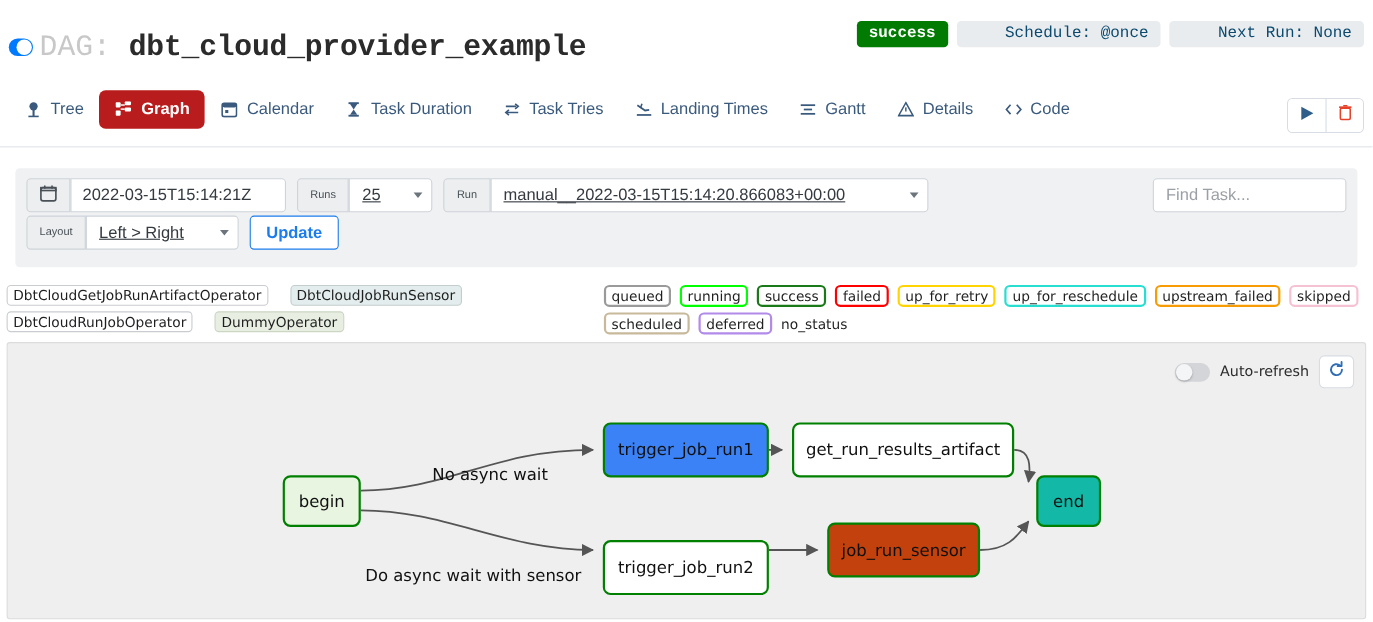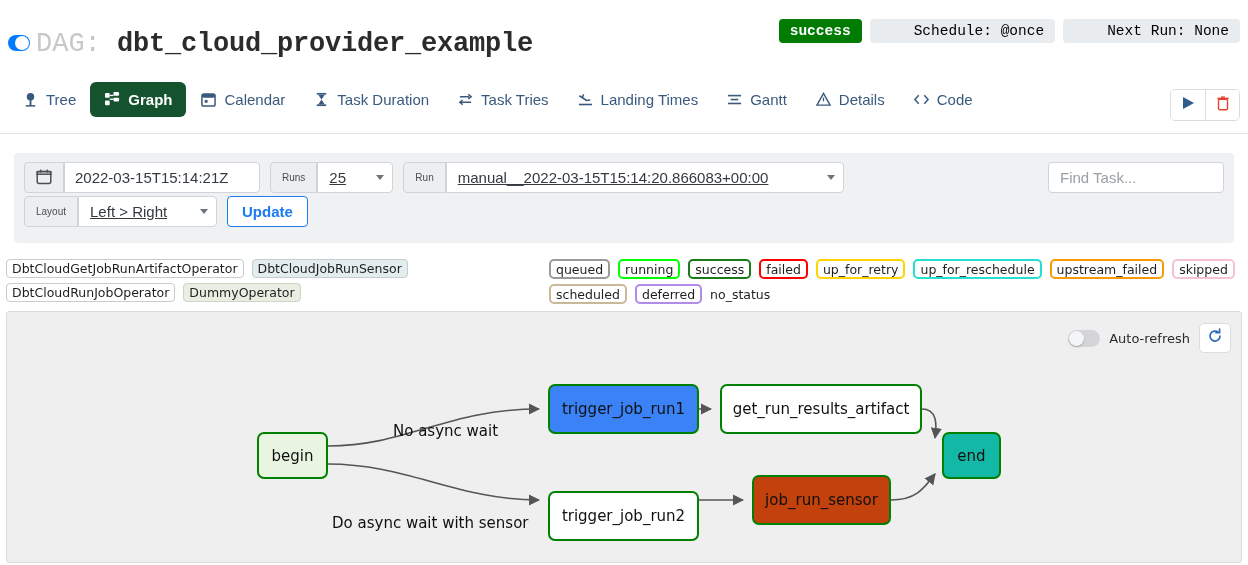--- a/index.html
+++ b/index.html
@@ -39,38 +39,38 @@
 
   .hdr-badges {
     position: absolute; right: 8px; top: 19px;
     display: flex; gap: 8px; align-items: center;
   }
   .badge-pill {
     font-size: 14.5px; line-height: 24px; height: 24px;
     padding: 0 11px; border-radius: 4px; white-space: nowrap;
   }
   .badge-success { background: #017b01; color: #ffffff; font-weight: 700; }
-  .badge-muted { background: #e9ecef; color: #000000; font-weight: 500; padding-left: 44px; }
+  .badge-muted { background: #e9ecef; color: #0c4a6e; font-weight: 500; padding-left: 44px; }
 
   
   .tabbar {
     position: absolute; left: 0; top: 78px; width: 1248px; height: 56px;
     border-bottom: 1px solid #dfe3e8;
   }
   .tabs {
     position: absolute; left: 8px; top: 4px;
     display: flex; align-items: center; gap: 0px;
   }
   .tab {
     display: flex; align-items: center; gap: 7px;
     padding: 9px 14px; border-radius: 6px;
     font-size: 15px; color: #3a5a7d; white-space: nowrap;
     cursor: pointer;
   }
-  .tab.active { background: #14532d; color: #ffffff; font-weight: 600; }
+  .tab.active { background: #b91c1c; color: #ffffff; font-weight: 600; }
   .tab .ic { display: inline-flex; width: 17px; height: 17px; align-items: center; justify-content: center; }
   .tab svg { display: block; }
 
   .tab-actions {
     position: absolute; right: 8px; top: 89px;
     display: flex; border: 1px solid #d8dde3; border-radius: 5px; overflow: hidden;
     background: #fff;
   }
   .tab-actions > div {
     width: 34px; height: 30px; display: flex; align-items: center; justify-content: center;
@@ -119,21 +119,21 @@
     position: absolute; right: 10px; top: 9px;
     width: 176px; height: 31px; background: #fff;
     border: 1px solid #ced4da; border-radius: 4px;
     display: flex; align-items: center; padding: 0 11px;
     font-size: 15px; color: #9aa0a6;
   }
 
   
   .legend-ops {
     position: absolute; left: 6px; top: 259px; width: 520px;
-    display: flex; flex-wrap: wrap; gap: 5px 8px;
+    display: flex; flex-wrap: wrap; gap: 5px 20px;
   }
   .legend-status {
     position: absolute; left: 549px; top: 259px; width: 695px;
     display: flex; flex-wrap: wrap; gap: 5px 8px; align-items: center;
   }
   .lbadge {
     font-size: 12.5px; line-height: 17px; height: 19px;
     padding: 0 5px; border-radius: 4px; border: 1px solid #c9ccd0;
     background: #ffffff; color: #1f1f1f; white-space: nowrap;
     display: inline-flex; align-items: center;

